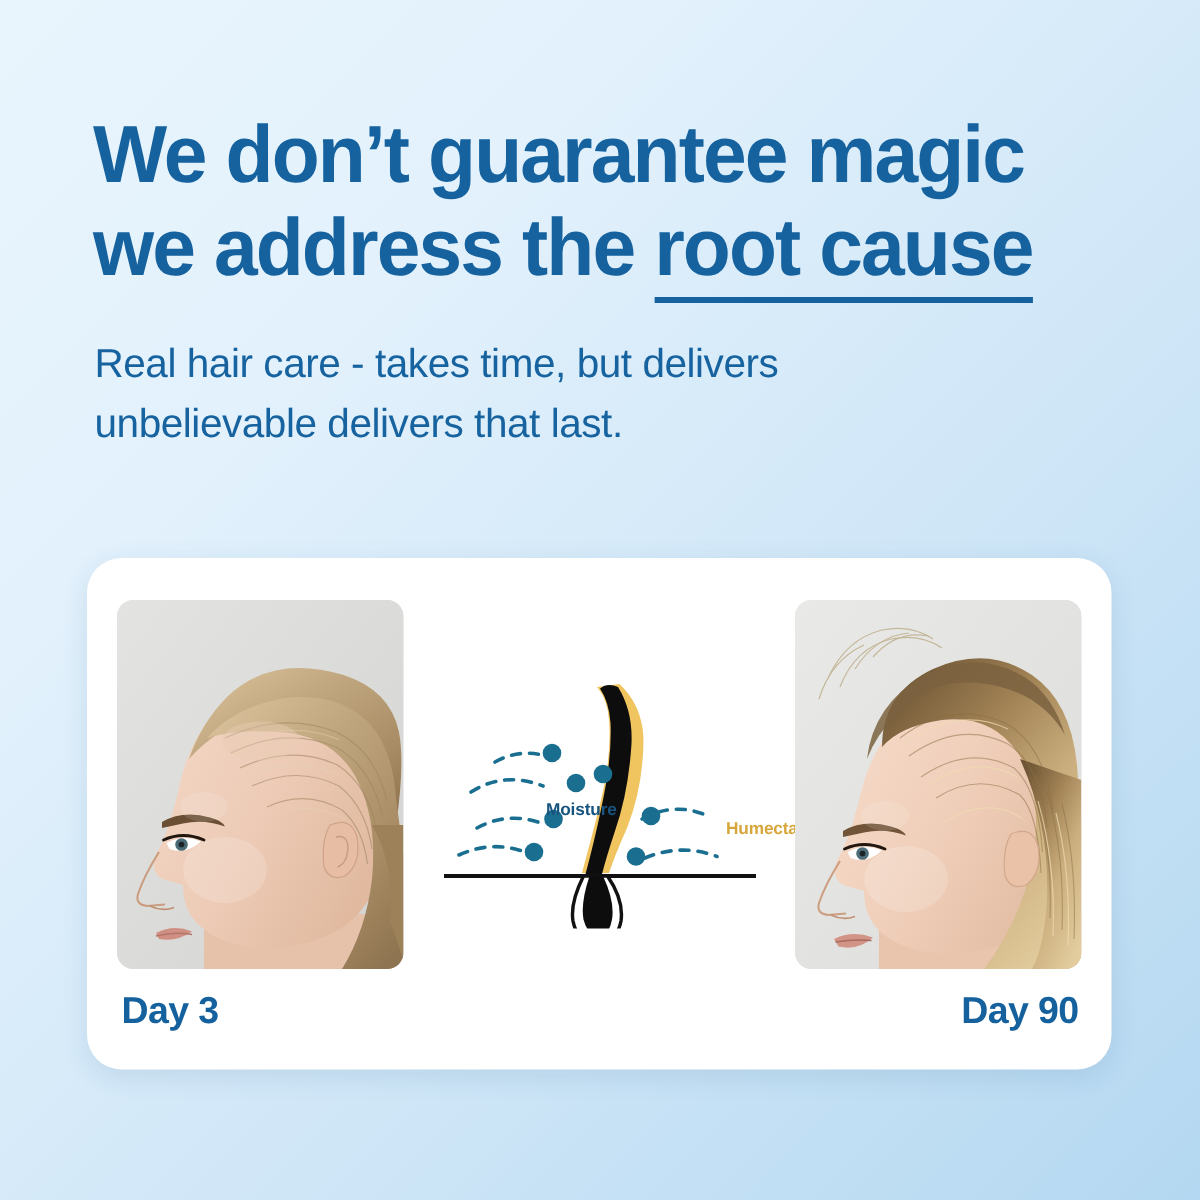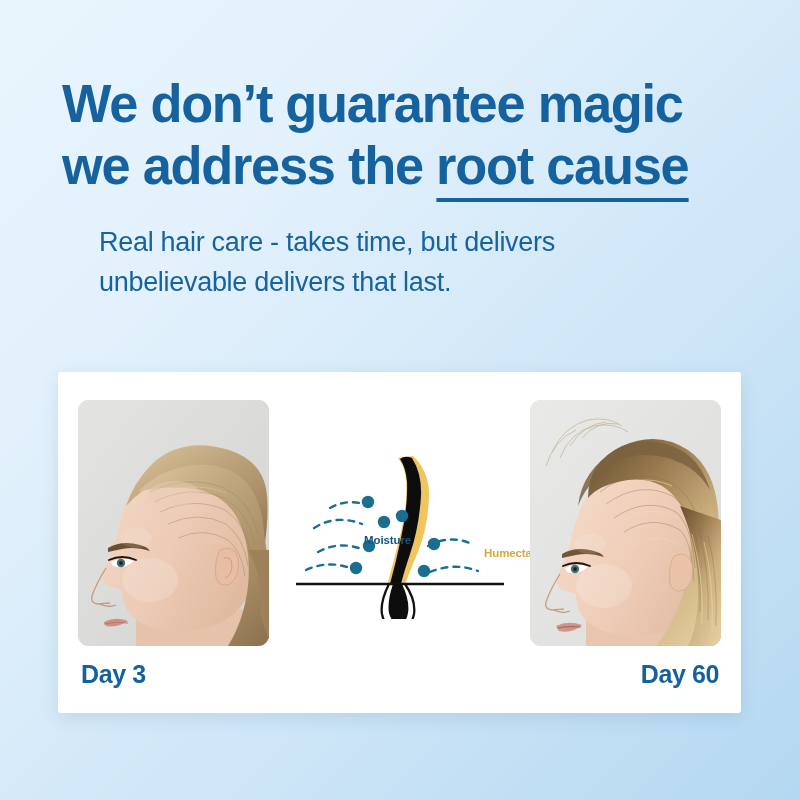--- a/index.html
+++ b/index.html
@@ -42,29 +42,29 @@
   #subtitle {
     position:absolute;
     left:63px; top:222px;
     width:640px;
     color:#17639f;
     font-size:27px;
     line-height:40px;
     font-weight:normal;
     letter-spacing:-0.3px;
   }
-  .sub-line { white-space:nowrap;margin-left:36px; }
+  .sub-line { white-space:nowrap; }
 
   
   #comparison-card {
     position:absolute;
     left:58px; top:372px;
     width:683px; height:341px;
     background:#ffffff;
-    border-radius:3px;
+    border-radius:23px;
     box-shadow:0 5px 18px rgba(40,90,140,0.13);
   }
 
   .photo-frame {
     position:absolute;
     top:28px;
     width:191px; height:246px;
     border-radius:11px;
     overflow:hidden;
     background:#dcdddb;
@@ -317,14 +317,14 @@
         <path d="M26 226 Q38 220 52 225 Q42 234 29 231 Z" fill="#d39488"></path>
         <path d="M27 228 Q39 226 51 227" stroke="#a86a60" stroke-width="1.1" fill="none"></path>
 
         <ellipse cx="74" cy="186" rx="28" ry="22" fill="#ffffff" opacity="0.18"></ellipse>
         <ellipse cx="60" cy="144" rx="16" ry="10" fill="#ffffff" opacity="0.12"></ellipse>
       </g>
     </svg>
   </div>
 
   <div class="day-label" id="label-before">Day 3</div>
-  <div class="day-label" id="label-after">Day 60</div>
+  <div class="day-label" id="label-after">Day 90</div>
 </div>
 
 </body></html>

